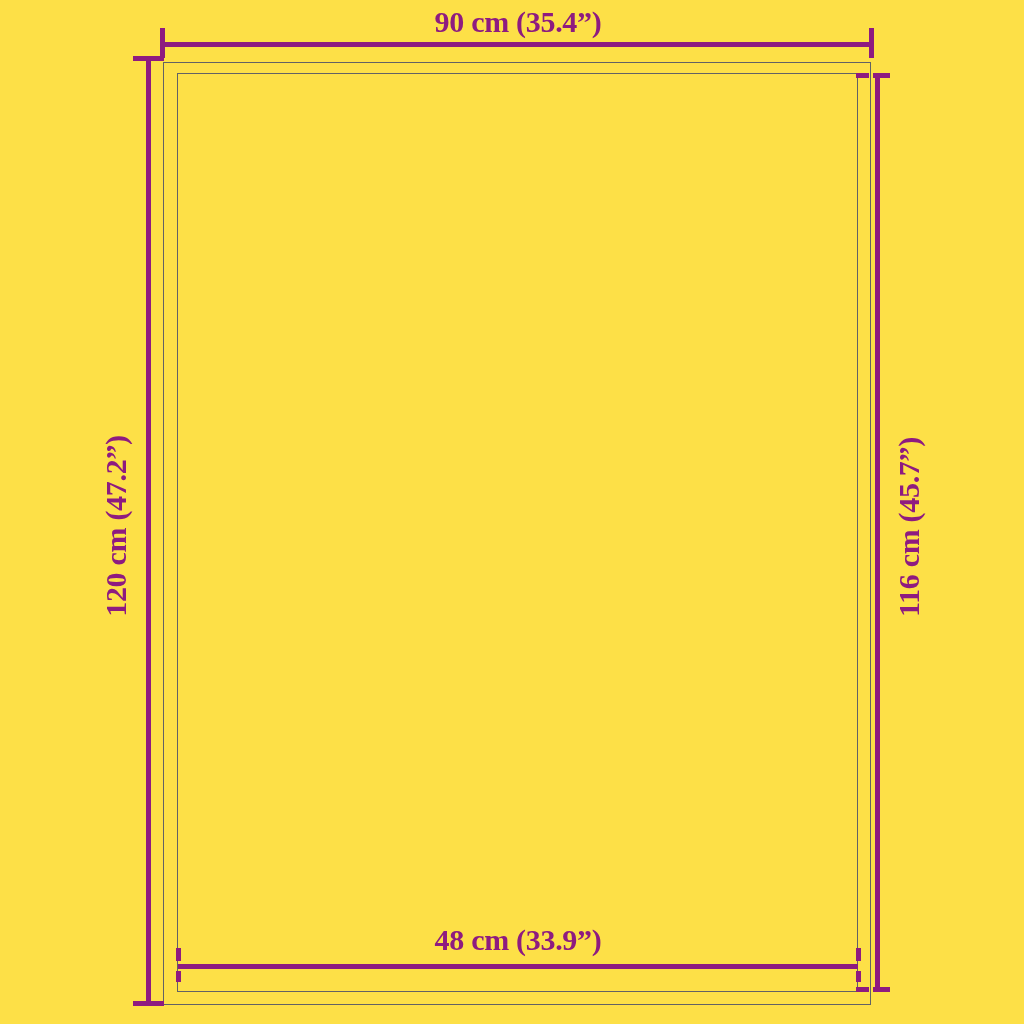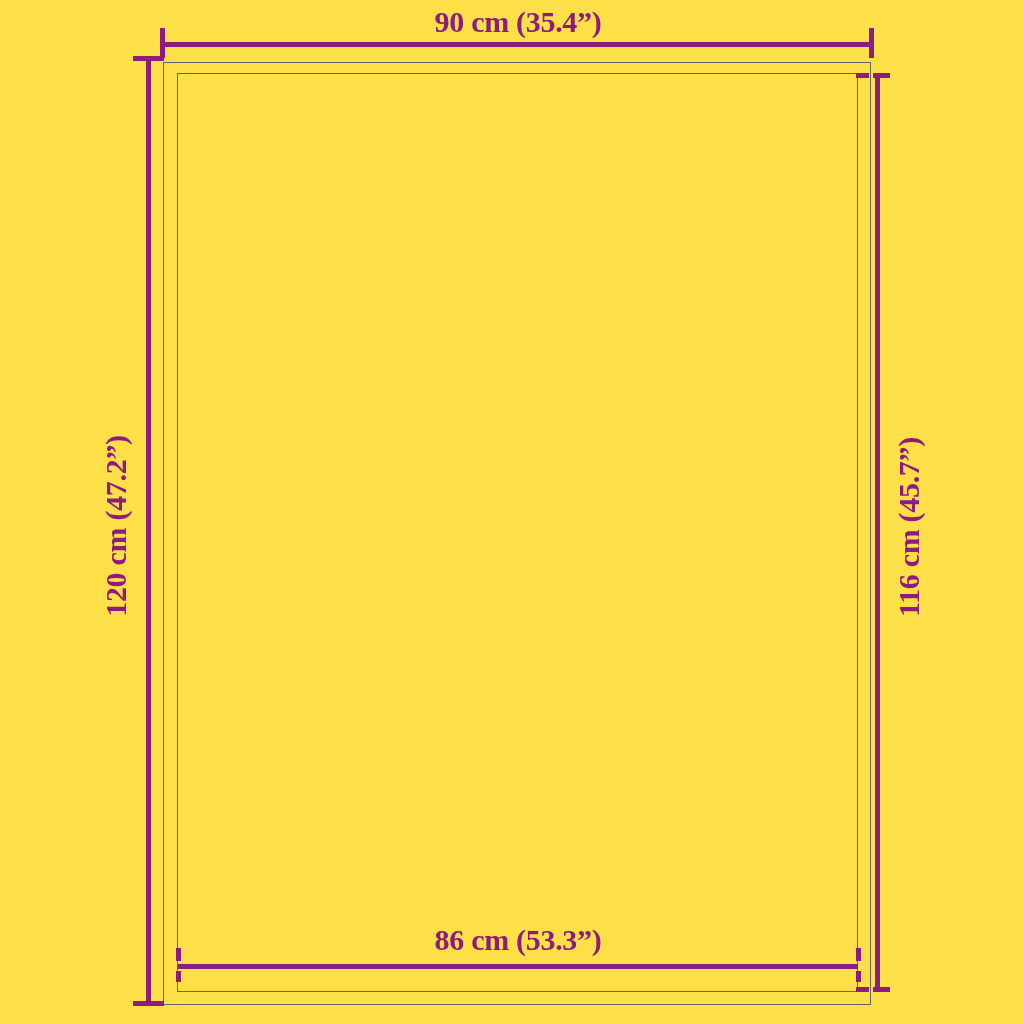--- a/index.html
+++ b/index.html
@@ -95,15 +95,15 @@
   <div class="dim dim-right-tt-2"></div>
   <div class="dim dim-right-tb-1"></div>
   <div class="dim dim-right-tb-2"></div>
   <div class="dim-label vertical label-right">116 cm (45.7”)</div>
 
   <div class="dim dim-bottom-line"></div>
   <div class="dim dim-bottom-tl-1"></div>
   <div class="dim dim-bottom-tl-2"></div>
   <div class="dim dim-bottom-tr-1"></div>
   <div class="dim dim-bottom-tr-2"></div>
-  <div class="dim-label label-bottom">86 cm (53.3”)</div>
+  <div class="dim-label label-bottom">48 cm (33.9”)</div>
 
 </div>
 
 </body></html>

